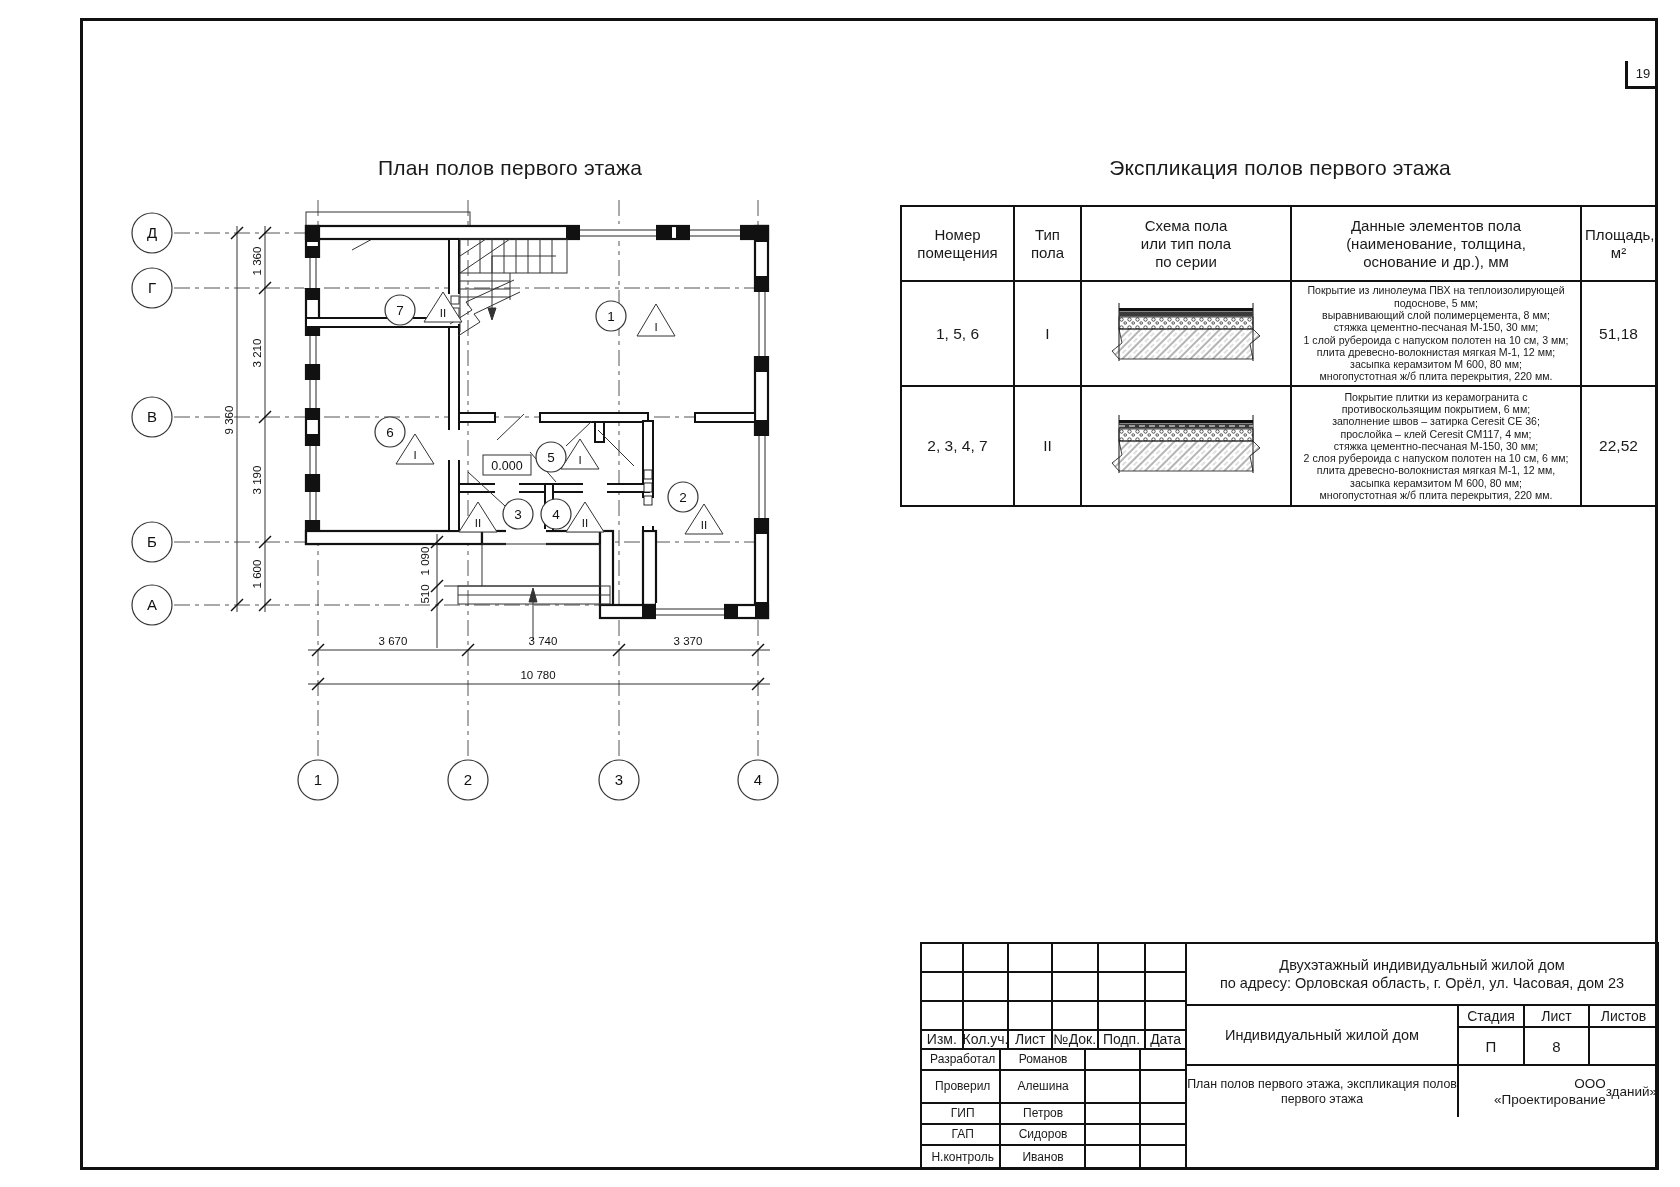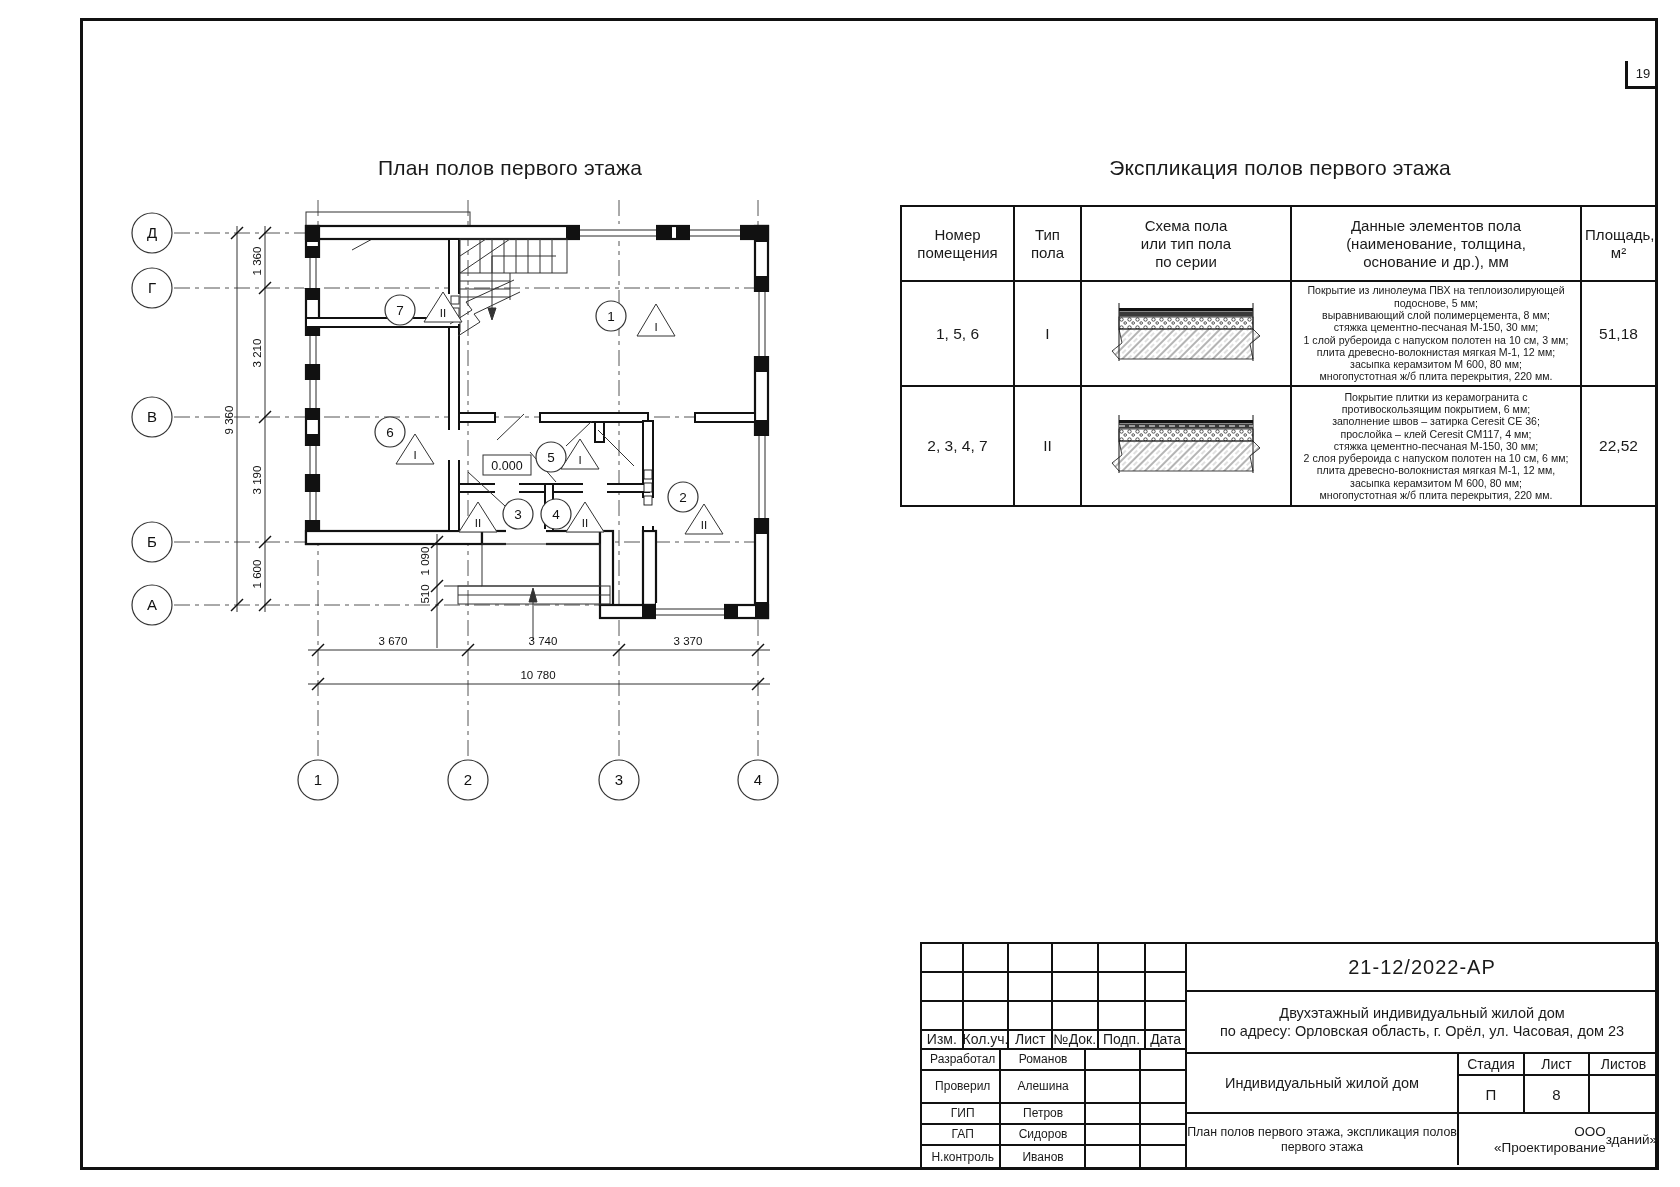--- a/index.html
+++ b/index.html
@@ -469,21 +469,20 @@
     </div>
     <div class="row" style="height:23px">
       <div class="cell staff-role nb-b">Н.контроль</div>
       <div class="cell staff-name nb-b">Иванов</div>
       <div class="cell nb-b" style="width:56px"></div>
         <div class="cell nb-r nb-b" style="width:44px"></div>
     </div>
   </div>
 
   <div class="tb-right">
-    <div class="cell nb-r doc-num" style="height:48px">21-12/2022-АР</div>
     <div class="cell nb-r proj" style="height:62px;flex-direction:column;justify-content:center">
         <div>Двухэтажный индивидуальный жилой дом</div>
         <div>по адресу: Орловская область, г. Орёл, ул. Часовая, дом 23</div>
       </div>
     <div class="row" style="height:60px">
       <div class="cell obj" style="width:272px">Индивидуальный жилой дом</div>
       <div style="width:198px;display:flex;flex-direction:column">
         <div class="row" style="height:22px">
           <div class="cell small-hd" style="width:66px">Стадия</div>
           <div class="cell small-hd" style="width:65px">Лист</div>

